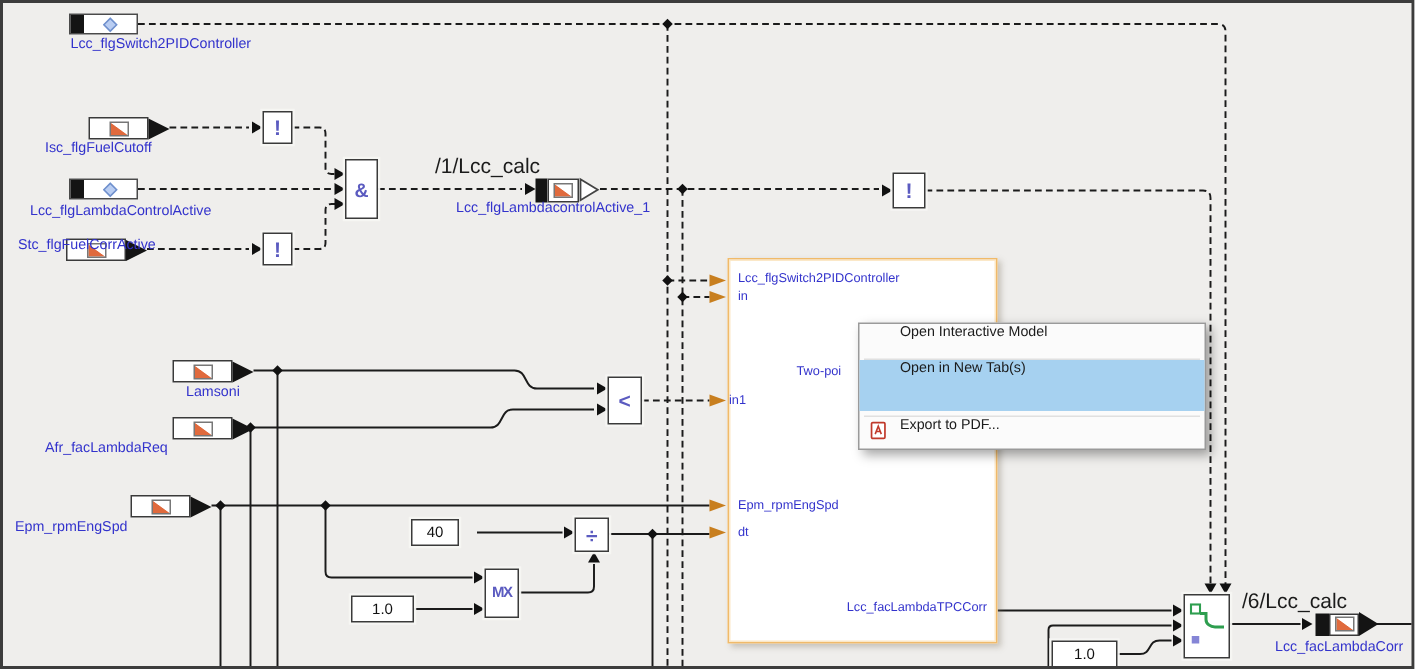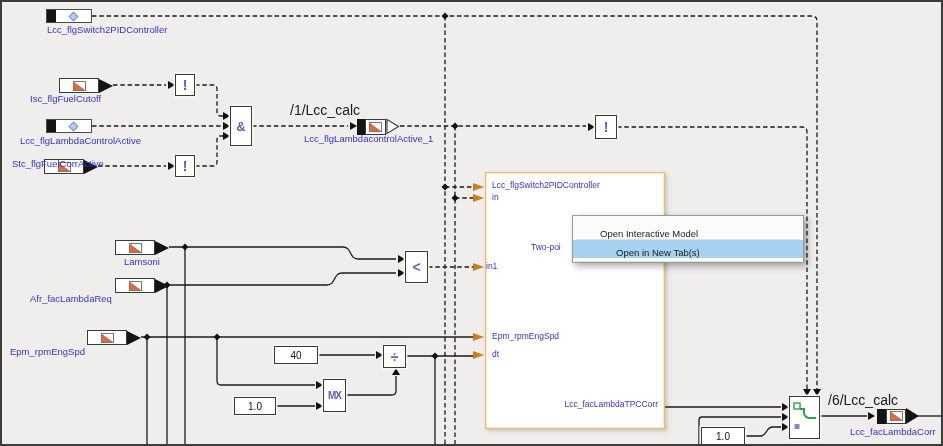--- a/index.html
+++ b/index.html
@@ -23,21 +23,21 @@
   .goto{position:absolute;z-index:2;height:14px;background:#fff;border:1.2px solid #4a4a4a;box-sizing:border-box;
        display:flex;align-items:center;}
   .goto .bar{width:9px;align-self:stretch;background:#141414;}
   .goto .dwrap{flex:1;display:flex;align-items:center;justify-content:center;}
   .diamond{width:7px;height:7px;background:#b9cdf2;border:1px solid #7090cc;transform:rotate(45deg);box-sizing:border-box;}
   .subsys{position:absolute;z-index:2;background:#fff;border:1.5px solid #f0ba6a;box-sizing:border-box;
        box-shadow:2px 2px 4px rgba(120,110,90,.35), inset 0 0 0 1px #fbe8c8;}
   .port{position:absolute;font-size:8.5px;color:#3333cc;white-space:nowrap;}
   .menu{position:absolute;z-index:10;background:#fbfbfb;border:1px solid #9a9a9a;box-sizing:border-box;
        box-shadow:3px 3px 7px rgba(0,0,0,.35);font-size:9.5px;color:#1b1b1b;}
-  .mrow{position:relative;display:flex;align-items:flex-end;}
+  .mrow{position:relative;display:flex;align-items:flex-start;}
   .mrow .txt{margin-left:27px;white-space:nowrap;}
   .mrow .sc{margin-left:auto;margin-right:16px;}
   .mrow .mic{position:absolute;left:6px;top:50%;transform:translateY(-50%);width:13px;height:13px;}
   .msep{height:1px;background:#e0e0e0;margin:0 3px;}
   .hl{background:#a6d1f0;}
 </style>
 </head>
 <body>
 
 <div id="stage">
@@ -196,21 +196,21 @@
   <div class="lbl" style="left:302px;top:131px;">Lcc_flgLambdacontrolActive_1</div>
 
   <div class="blk" style="left:593px;top:113px;width:22px;height:24px;">
     <span class="glyph">!</span>
     </div>
 
   <div class="blk" style="left:403px;top:249px;width:23px;height:32px;">
     <span class="glyph">&lt;</span>
     </div>
 
-  <div class="blk" style="left:272px;top:344px;width:44px;height:18px;">
+  <div class="blk" style="left:272px;top:344px;width:32px;height:18px;">
     <span class="constv">40</span>
     </div>
   <div class="blk" style="left:381px;top:343px;width:23px;height:23px;">
     <span class="glyph">÷</span>
     </div>
   <div class="blk" style="left:321px;top:377px;width:23px;height:33px;">
     <span class="glyph" style="font-size:10px;letter-spacing:-1px;">MX</span>
     </div>
   <div class="blk" style="left:232px;top:395px;width:42px;height:18px;">
     <span class="constv">1.0</span>
@@ -246,19 +246,26 @@
 
   <div class="blk" style="left:699px;top:425px;width:44px;height:19px;">
     <span class="constv">1.0</span>
     </div>
 
   <div class="menu" style="left:570px;top:213px;width:232px;">
     <div class="mrow" style="height:23px;">
       <span class="txt">Open Interactive Model</span>
       </div>
     <div class="msep"></div>
-    <div class="mrow hl" style="height:18px;padding-left:16px;">
+    <div class="mrow hl" style="height:34px;">
       <span class="txt">Open in New Tab(s)</span>
       </div>
     <div class="msep" style="margin-top:3px;"></div>
+    <div class="mrow" style="height:17.5px;margin-bottom:3px;">
+      <svg class="mic" viewBox="0 0 16 16">
+        <rect x="2.5" y="1.5" width="11" height="13" rx="1" fill="#ffffff" stroke="#c0392b" stroke-width="1.4"></rect>
+        <path d="M5.5,11 L8,4.5 L10.5,11 M6.4,8.8 H9.6" stroke="#c0392b" stroke-width="1.3" fill="none"></path>
+      </svg>
+      <span class="txt">Export to PDF...</span>
+      </div>
   </div>
 
 </div>
 
 </body></html>

